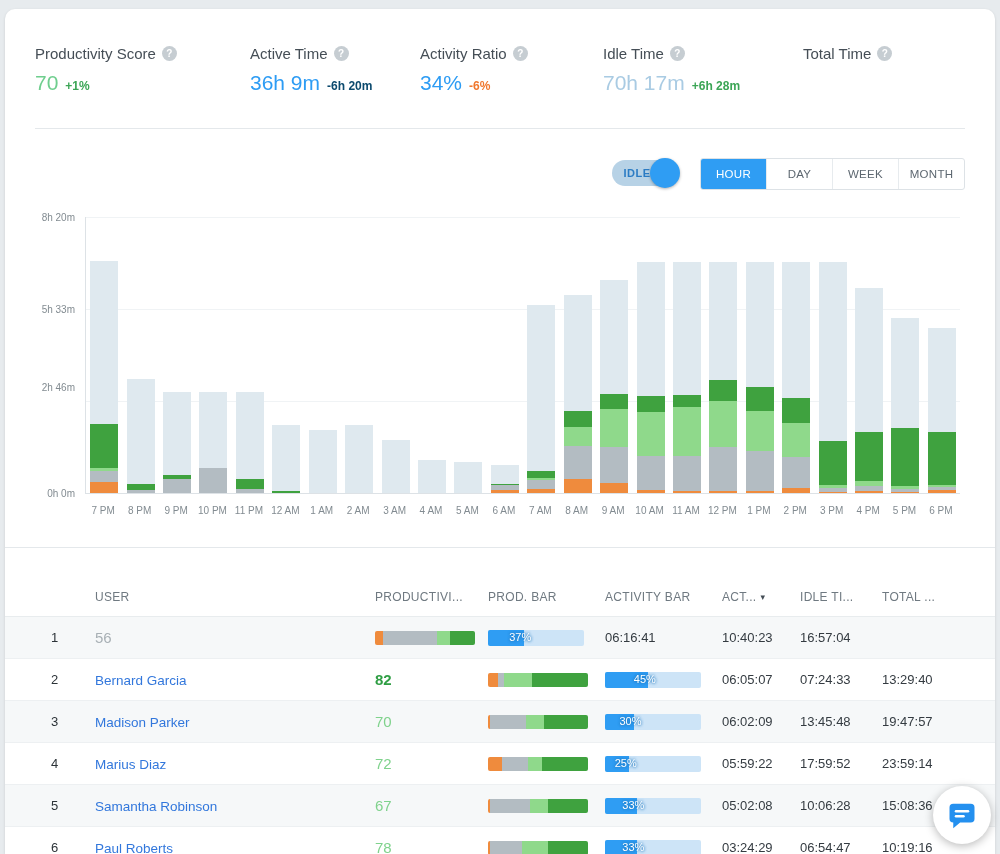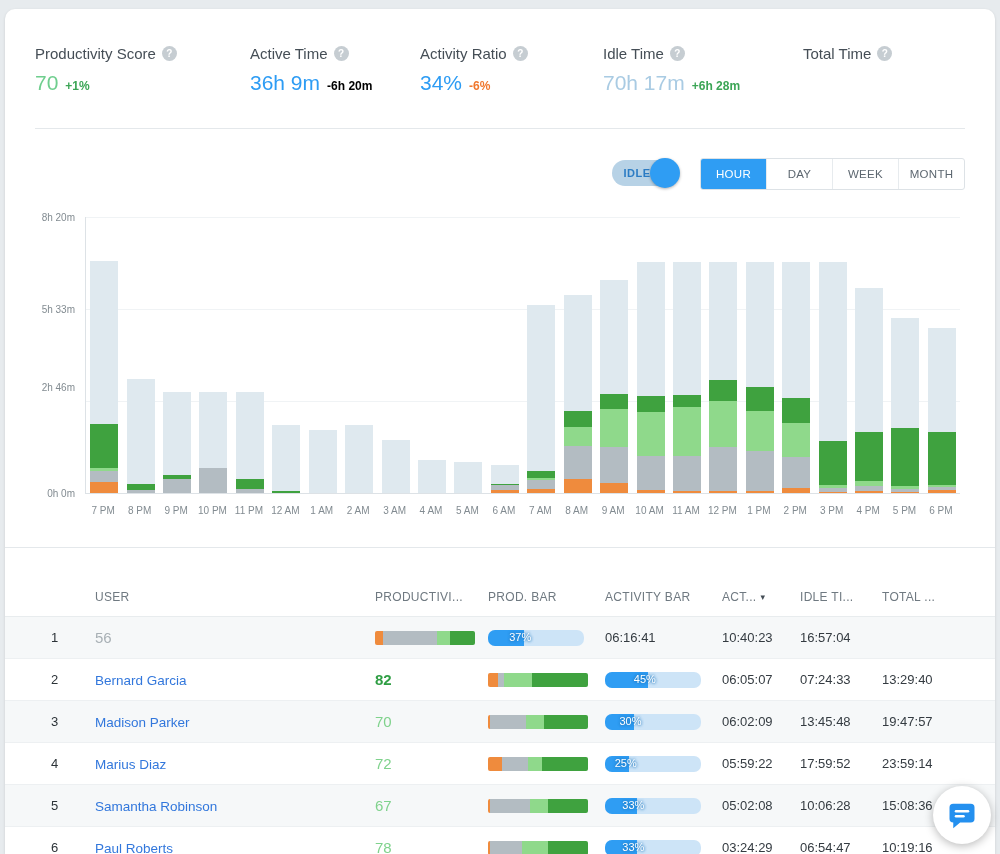--- a/index.html
+++ b/index.html
@@ -59,21 +59,21 @@
   .row{height:41px;border-bottom:1px solid #edf0f2;}
   .row.odd{background:#f6f8f9;}
   .rank{font-size:13px;color:#2c3338;padding-left:16px;}
   .user-link{font-size:13.5px;color:#3277dc;cursor:pointer;}
   .prodval{font-size:15px;}
   .tone-muted{color:#a8b0b5;}
   .tone-normal{color:#7fd28c;}
   .tone-strong{color:#2f9e44;font-weight:bold;}
   .prodbar{width:100px;height:14px;display:flex;overflow:hidden;border-radius:2px;}
   .pseg{height:100%;}
-  .acttrack{width:96px;height:16px;background:#cde4f7;border-radius:7px;position:relative;overflow:hidden;}
+  .acttrack{width:96px;height:16px;background:#cde4f7;border-radius:2px;position:relative;overflow:hidden;}
   .actfill{height:100%;background:#2f9df3;}
   .actlabel{position:absolute;top:1px;font-size:11px;color:#fff;
             text-shadow:0 0 3px rgba(32,122,196,.95), 0 0 3px rgba(32,122,196,.95);
             transform:translateX(-65%);white-space:nowrap;}
   .tcell{font-size:13px;color:#343b41;}
   
   .chat{position:absolute;right:4px;bottom:10px;width:58px;height:58px;border-radius:50%;
         background:#fff;box-shadow:0 2px 10px rgba(0,0,0,.28);display:flex;align-items:center;
         justify-content:center;cursor:pointer;}
 </style>
@@ -92,21 +92,21 @@
       <span class="stat-delta" style="color: rgb(60, 165, 86);">+1%</span>
     </div>
   </div>
   <div class="stat" style="left:245px">
     <div class="stat-title">
       <span>Active Time</span>
       <span class="help">?</span>
     </div>
     <div class="stat-value-row">
       <span class="stat-value" style="color: rgb(45, 156, 244);">36h 9m</span>
-      <span class="stat-delta" style="color: #000000;">-6h 20m</span>
+      <span class="stat-delta" style="color: #0c4a6e;">-6h 20m</span>
     </div>
   </div>
   <div class="stat" style="left:415px">
     <div class="stat-title">
       <span>Activity Ratio</span>
       <span class="help">?</span>
     </div>
     <div class="stat-value-row">
       <span class="stat-value" style="color: rgb(45, 156, 244);">34%</span>
       <span class="stat-delta" style="color: rgb(240, 120, 47);">-6%</span>

